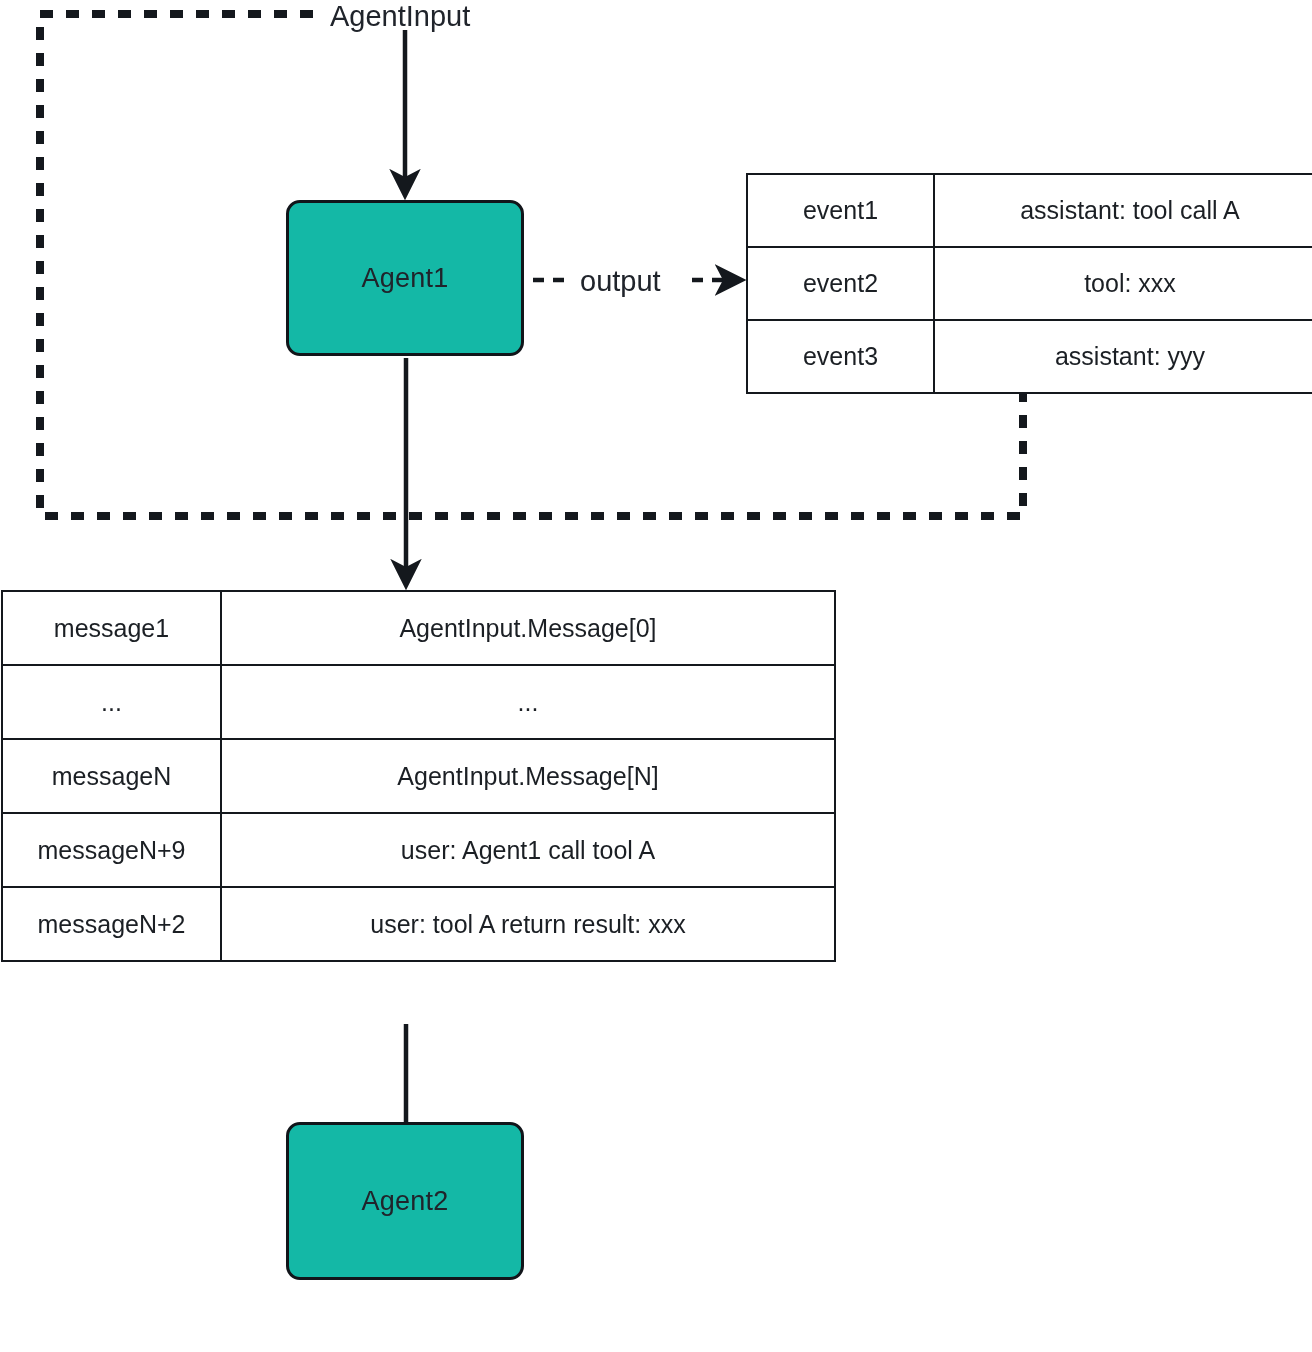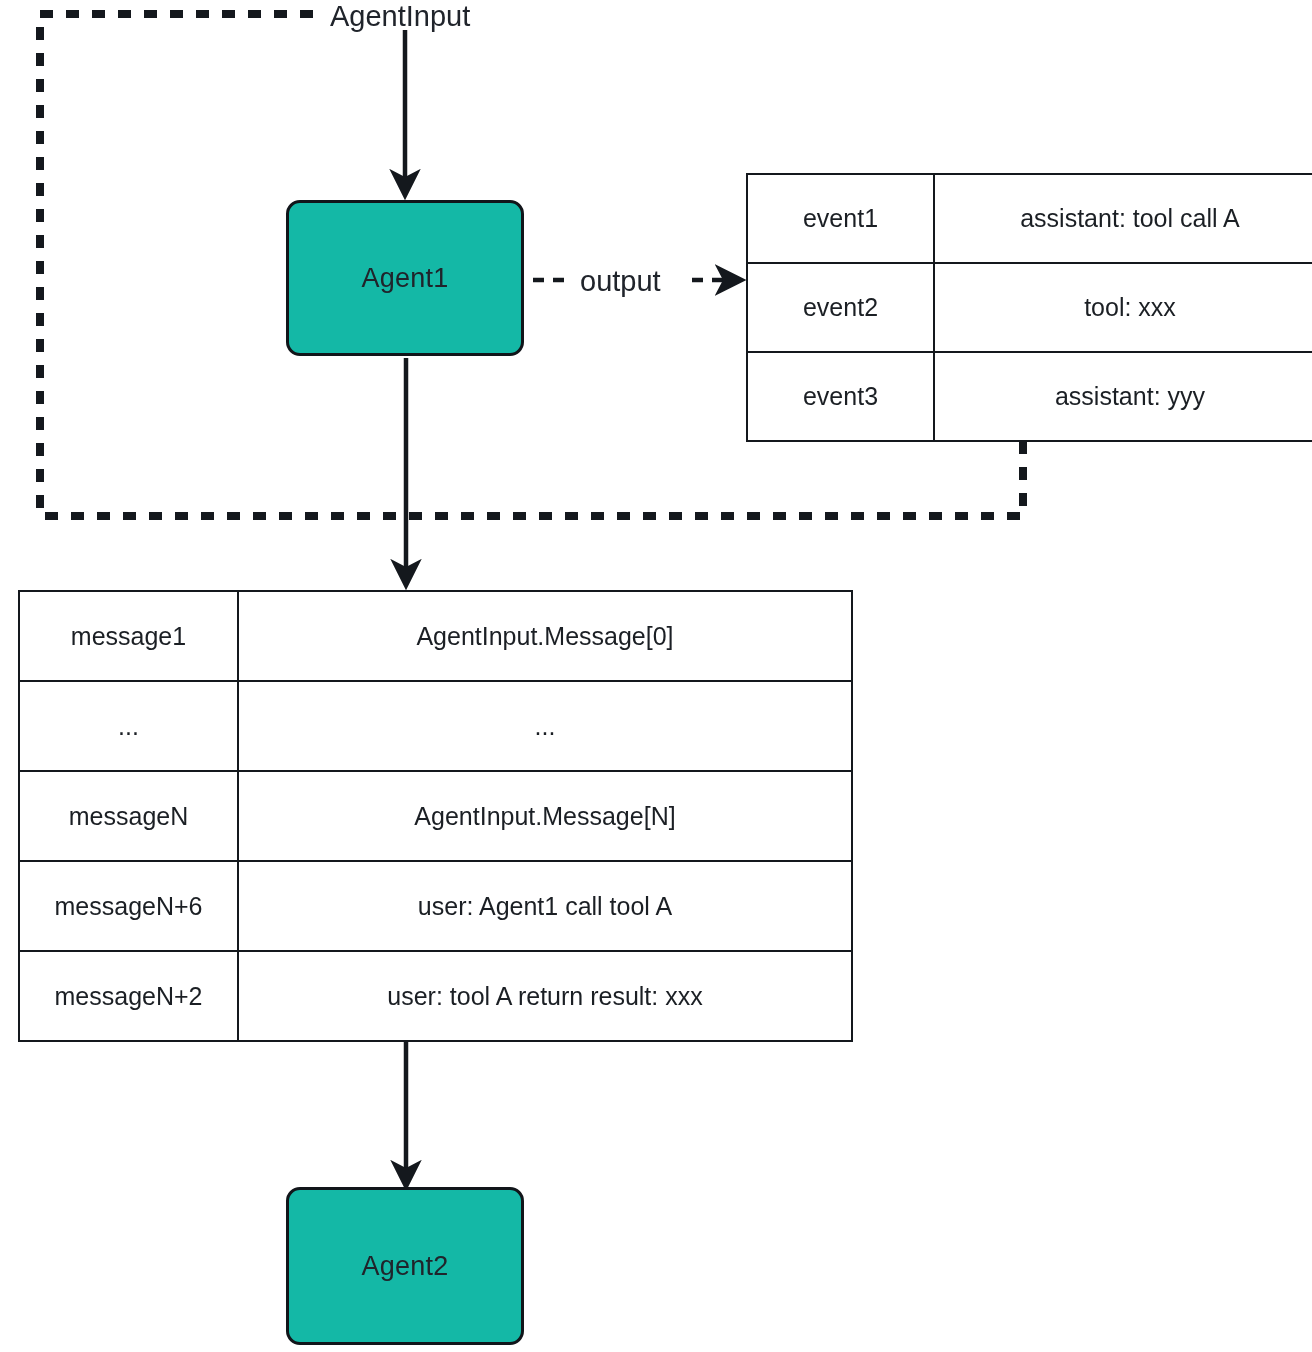--- a/index.html
+++ b/index.html
@@ -41,44 +41,44 @@
     display: flex;
     align-items: center;
     justify-content: center;
   }
   .node-label {
     font-size: 27px;
     color: #20242b;
     letter-spacing: 0.2px;
   }
   #agent1-node { left: 286px; top: 200px; width: 238px; height: 156px; }
-  #agent2-node { left: 286px; top: 1187px; width: 238px; height: 158px; }
+  #agent2-node { left: 286px; top: 1122px; width: 238px; height: 158px; }
 
   
   .grid-table {
     position: absolute;
     border-collapse: collapse;
     table-layout: fixed;
     background: #ffffff;
   }
   .grid-table td {
     border: 2px solid #14181d;
     text-align: center;
     vertical-align: middle;
     font-size: 25px;
     color: #1b1f24;
-    padding: 8px 6px;
+    padding: 0 6px;
     background: #ffffff;
   }
   #event-table { left: 746px; top: 173px; width: 551px; }
   #event-table td { height: 71px; }
   #event-table .col-key { width: 173px; }
   #event-table .col-val { width: 378px; }
 
-  #message-table { left: 18px; top: 590px; width: 805px; }
+  #message-table { left: 1px; top: 590px; width: 805px; }
   #message-table td { height: 72px; }
   #message-table .col-key { width: 205px; }
   #message-table .col-val { width: 600px; }
 
   
   .edge-label {
     position: absolute;
     font-size: 29px;
     color: #20242b;
     white-space: nowrap;
@@ -160,21 +160,21 @@
       </tr>
       <tr>
         <td class="col-key">...</td>
         <td class="col-val">...</td>
       </tr>
       <tr>
         <td class="col-key">messageN</td>
         <td class="col-val">AgentInput.Message[N]</td>
       </tr>
       <tr>
-        <td class="col-key">messageN+6</td>
+        <td class="col-key">messageN+9</td>
         <td class="col-val">user: Agent1 call tool A</td>
       </tr>
       <tr>
         <td class="col-key">messageN+2</td>
         <td class="col-val">user: tool A return result: xxx</td>
       </tr>
     </tbody>
   </table>
 
 </div>

